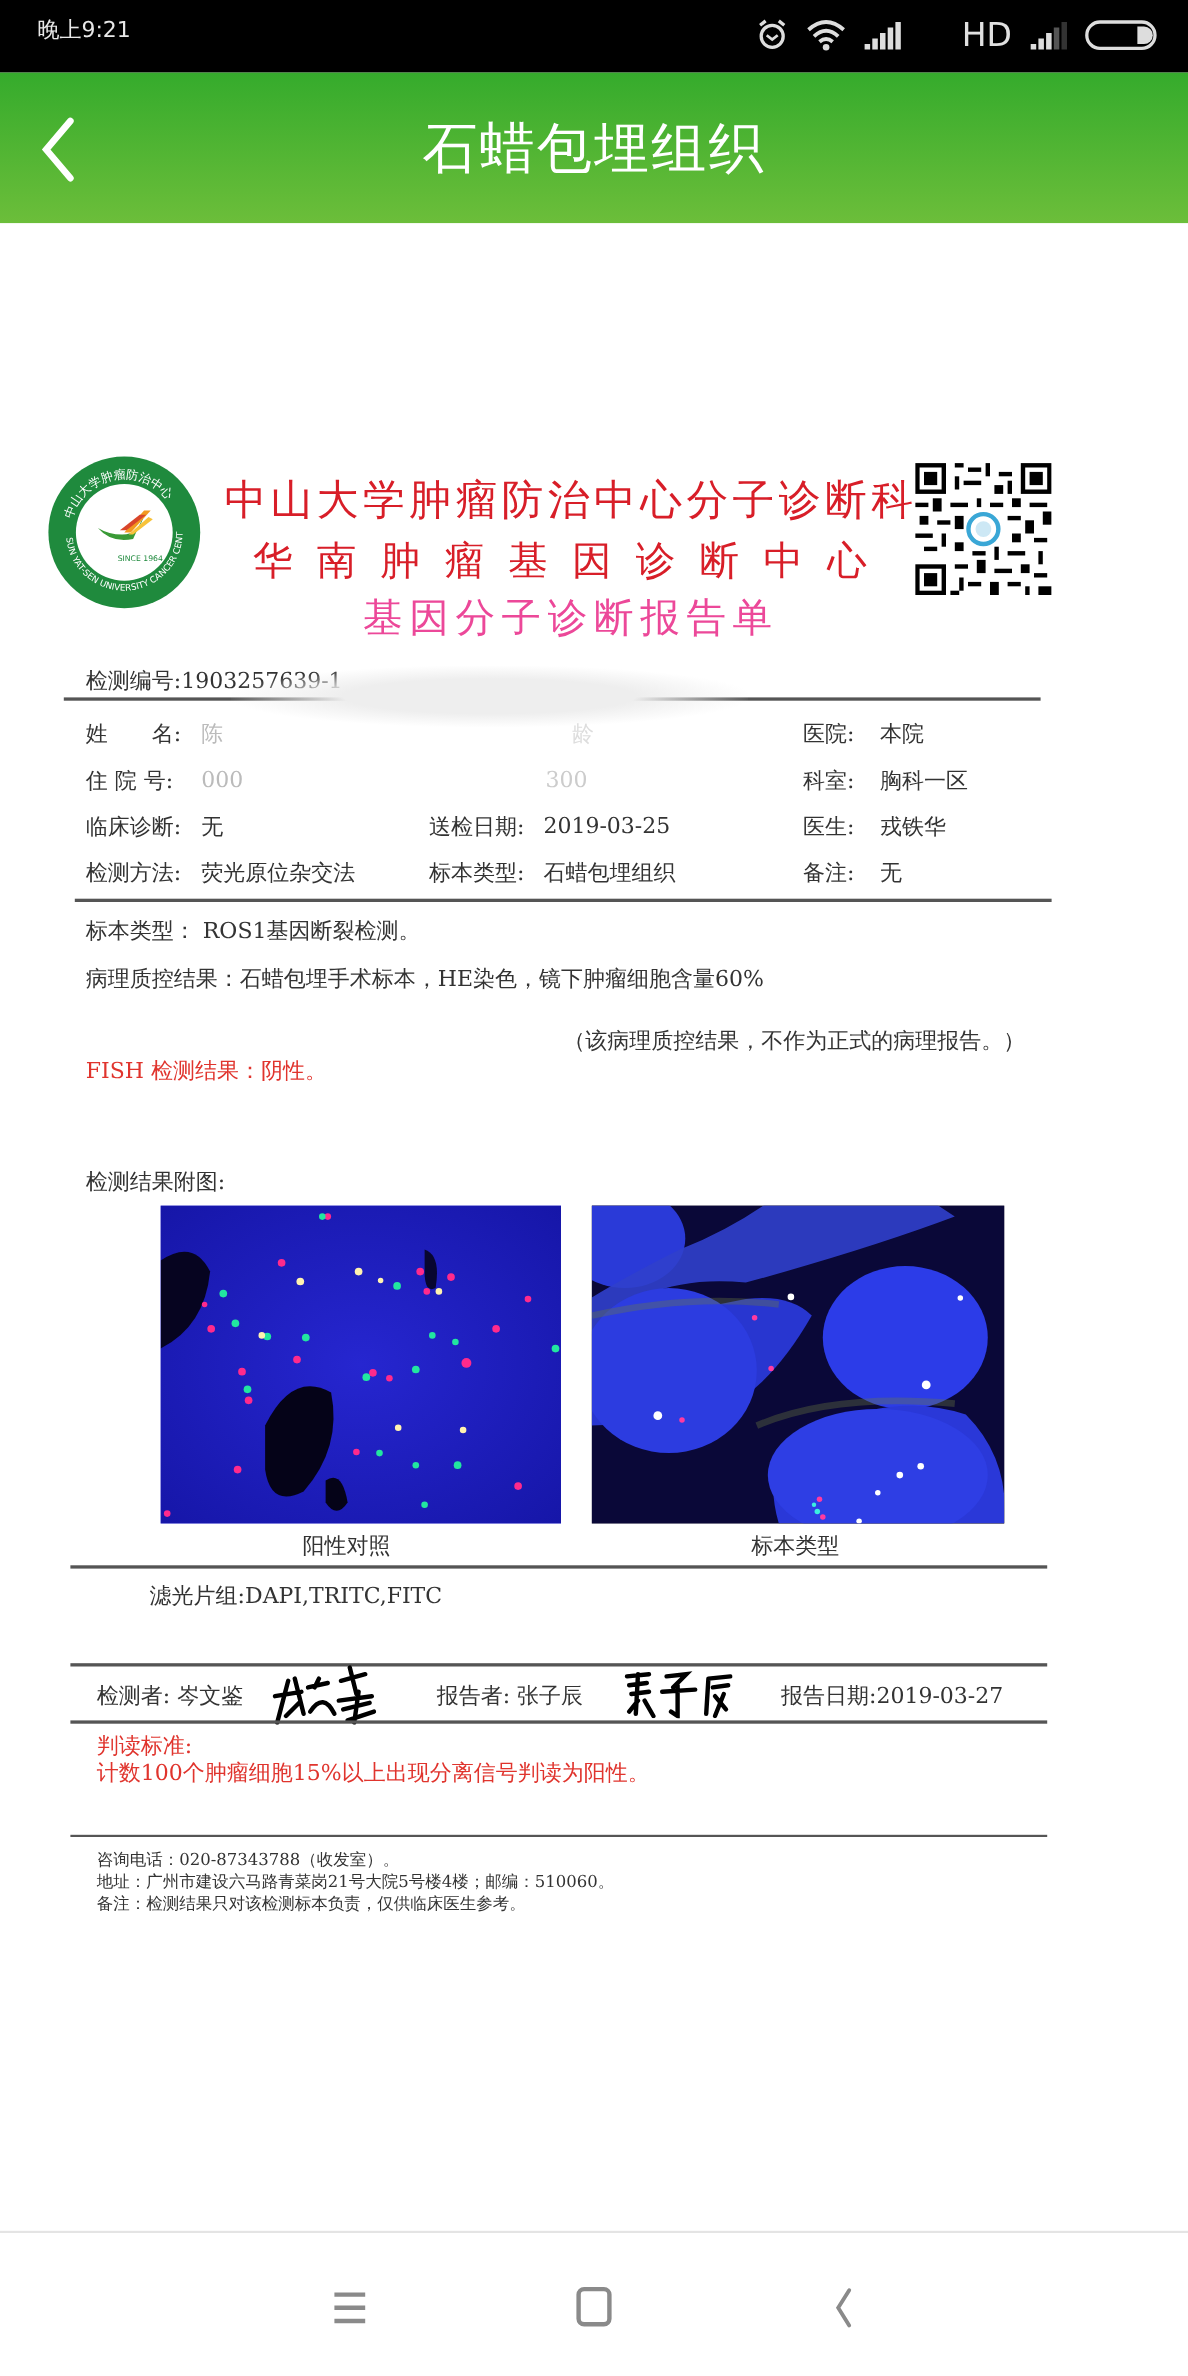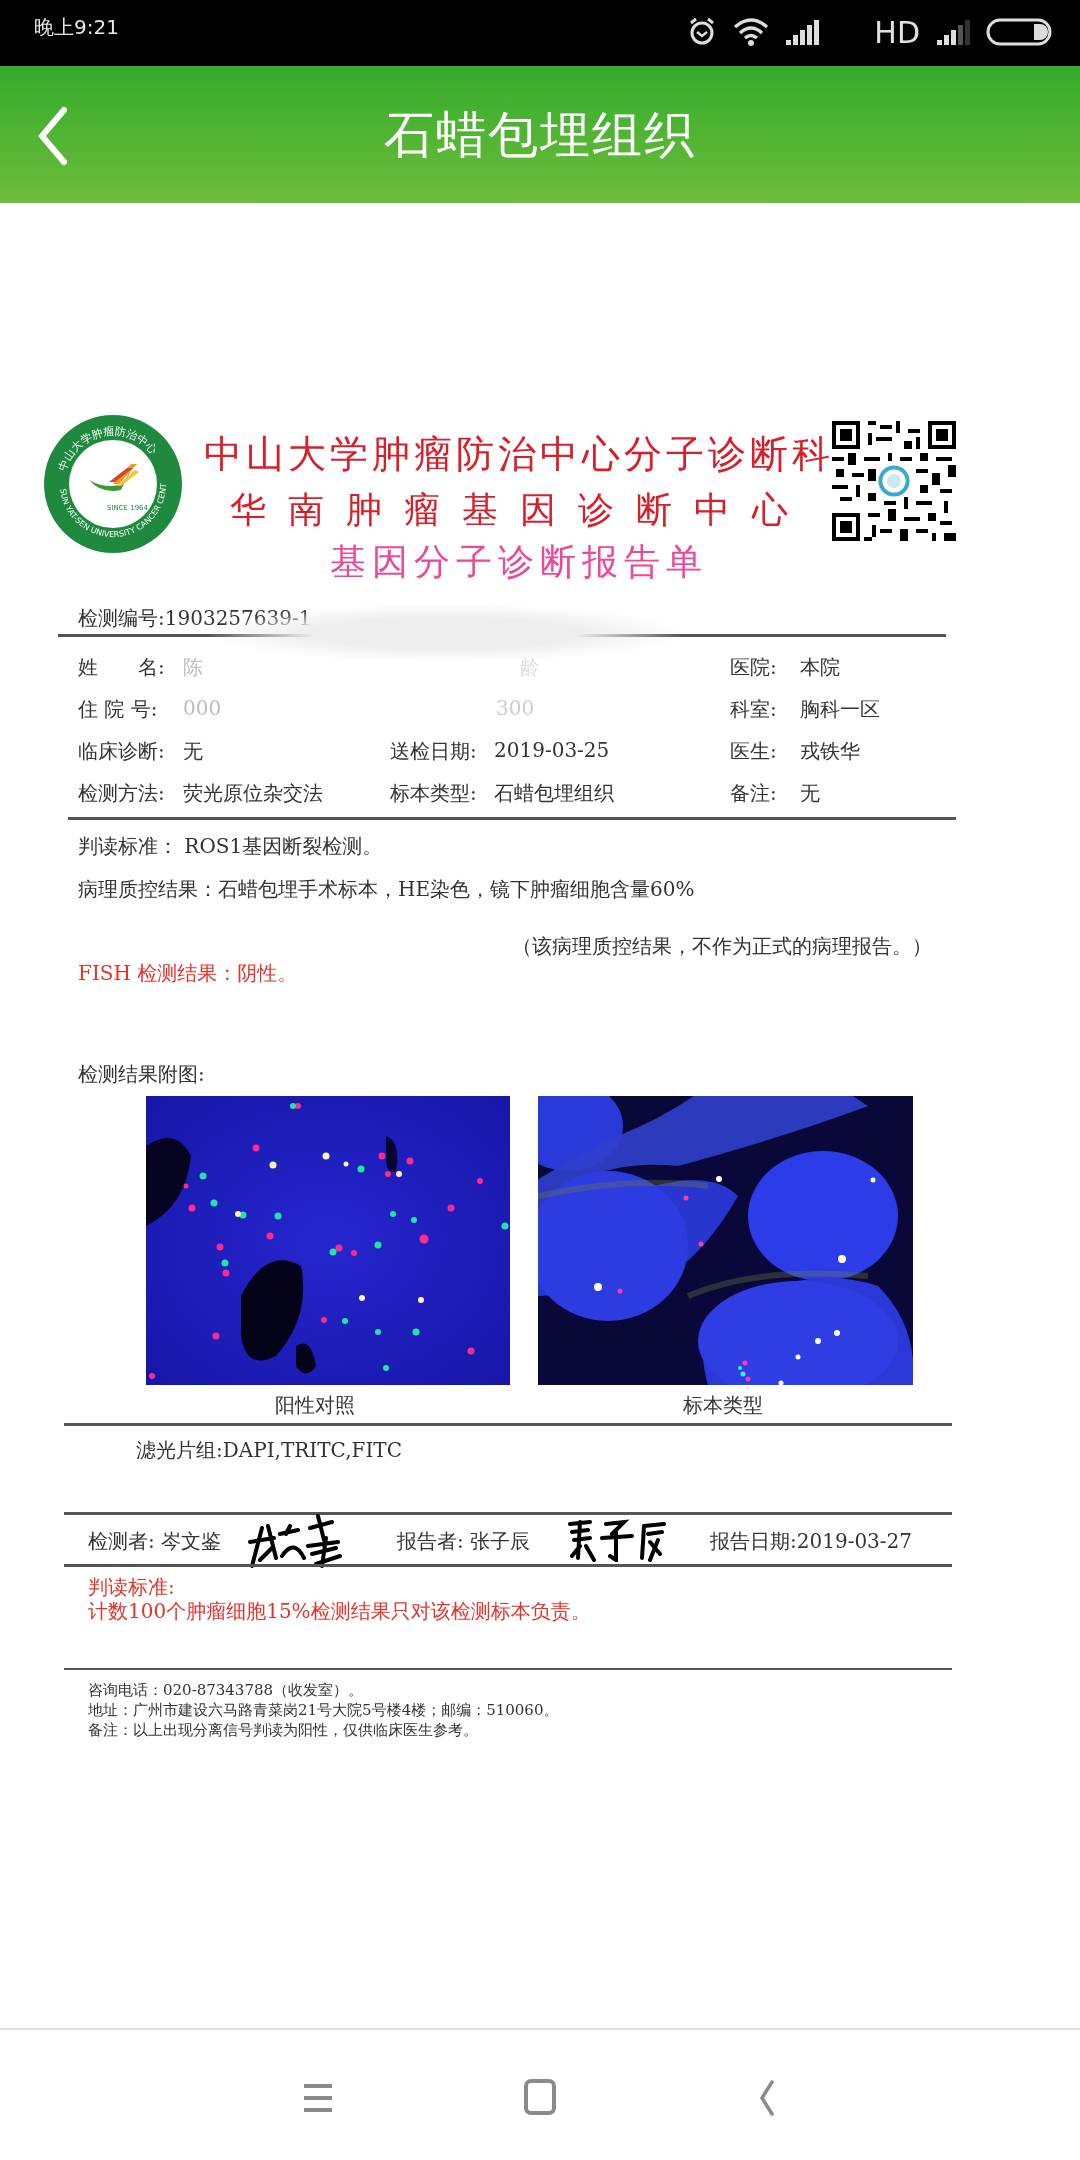--- a/index.html
+++ b/index.html
@@ -220,21 +220,21 @@
 
   <div class="abs label" style="left:78px; top:577px;">检测方法:</div>
   <div class="abs label" style="left:183px; top:577px;">荧光原位杂交法</div>
   <div class="abs label" style="left:390px; top:577px;">标本类型:</div>
   <div class="abs label" style="left:494px; top:577px;">石蜡包埋组织</div>
   <div class="abs label" style="left:730px; top:577px;">备注:</div>
   <div class="abs label" style="left:800px; top:577px;">无</div>
 
   <div class="hr" style="left:68px; top:614px; width:888px;"></div>
 
-  <div class="abs label" style="left:78px; top:630px;">判读标准：  ROS1基因断裂检测。</div>
+  <div class="abs label" style="left:78px; top:630px;">标本类型：  ROS1基因断裂检测。</div>
   <div class="abs label" style="left:78px; top:673px;">病理质控结果：石蜡包埋手术标本，HE染色，镜下肿瘤细胞含量60%</div>
   <div class="abs label" style="left:512px; top:730px;text-align:right;">（该病理质控结果，不作为正式的病理报告。）</div>
   <div class="abs label redtext" style="left:78px; top:757px;">FISH 检测结果：阴性。</div>
 
   <div class="abs label" style="left:78px; top:858px;">检测结果附图:</div>
 
   <div class="fish-img" style="left:146px; top:893px; width:364px; height:289px; background:#1e1ec4;">
     <svg width="364" height="289" viewBox="0 0 364 289">
       <defs>
           <radialGradient id="bg1" cx="50%" cy="50%" r="70%">
@@ -356,27 +356,27 @@
       <path d="M4 6 L24 4 M6 14 L22 12 M8 22 L24 20 M14 4 L12 40 M20 28 L28 42 M6 38 L14 28"></path>
       <path d="M40 6 L58 4 L46 16 M36 20 L66 18 M50 14 L50 42 L44 38"></path>
       <path d="M78 8 L76 40 M78 8 L98 6 M82 16 L96 14 M84 24 L94 36 M92 22 L84 42"></path>
     </g>
   </svg>
   <div class="abs label" style="left:710px; top:1325px;">报告日期:2019-03-27</div>
 
   <div class="hr" style="left:64px; top:1361px; width:888px;"></div>
 
   <div class="abs label redtext" style="left:88px; top:1371px;">判读标准:</div>
-  <div class="abs label redtext" style="left:88px; top:1395px;">计数100个肿瘤细胞15%检测结果只对该检测标本负责。</div>
+  <div class="abs label redtext" style="left:88px; top:1395px;">计数100个肿瘤细胞15%以上出现分离信号判读为阳性。</div>
 
   <div class="hr" style="left:64px; top:1465px; width:888px; height:2px;"></div>
 
   <div class="abs" style="left:88px; top:1478px; font-size:15px; color:#333;">咨询电话：020-87343788（收发室）。</div>
   <div class="abs" style="left:88px; top:1498px; font-size:15px; color:#333;">地址：广州市建设六马路青菜岗21号大院5号楼4楼；邮编：510060。</div>
-  <div class="abs" style="left:88px; top:1518px; font-size:15px; color:#333;">备注：以上出现分离信号判读为阳性，仅供临床医生参考。</div>
+  <div class="abs" style="left:88px; top:1518px; font-size:15px; color:#333;">备注：检测结果只对该检测标本负责，仅供临床医生参考。</div>
 </div>
 
 <div class="navbar">
   <div class="nav-btn" style="left:298px;">
     <svg width="40" height="40" viewBox="0 0 40 40">
         <g stroke="#8a8a8a" stroke-width="4">
           <line x1="6" y1="8" x2="34" y2="8"></line>
           <line x1="6" y1="20" x2="34" y2="20"></line>
           <line x1="6" y1="32" x2="34" y2="32"></line>
         </g>

